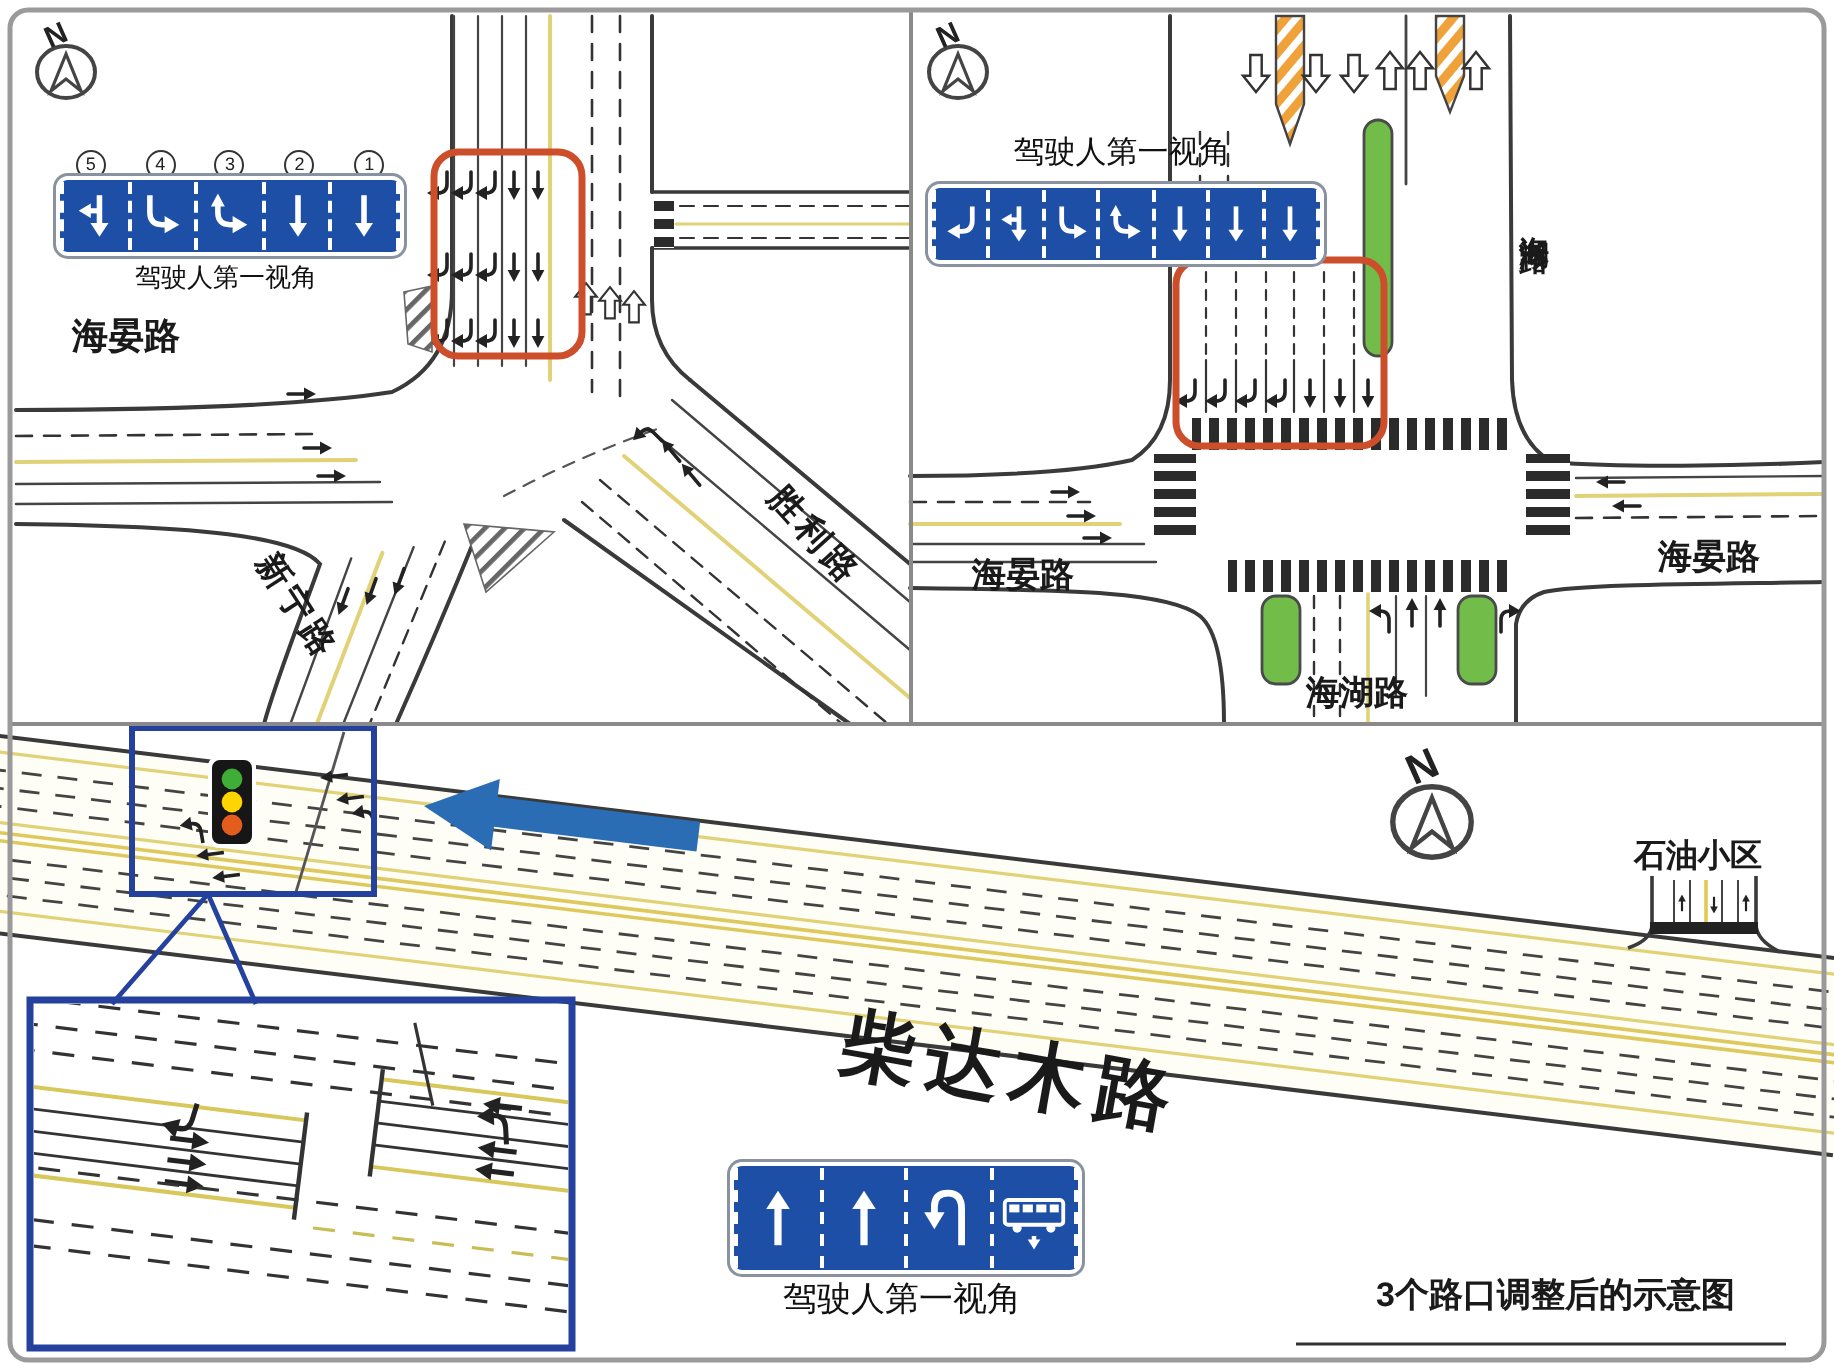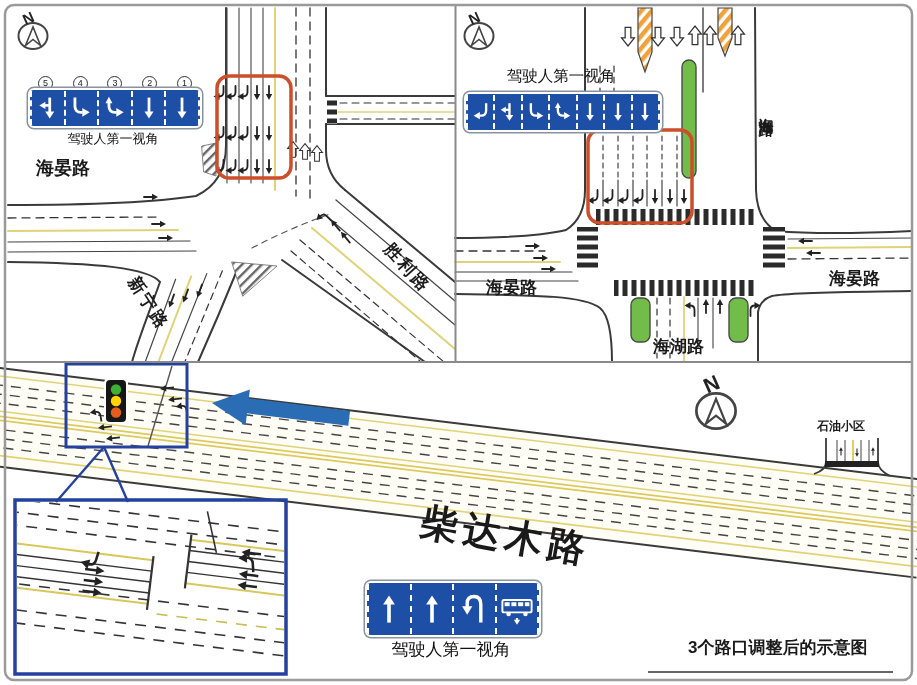--- a/index.html
+++ b/index.html
@@ -471,16 +471,16 @@
 <div class="sign-caption" style="left:355px;top:638px;width:192px;font-size:17px;">驾驶人第一视角</div>
 
 <div class="lbl" style="left:36px;top:156px;font-size:18px;">海晏路</div>
 <div class="lbl rot" style="left:142px;top:272px;font-size:17px;transform:rotate(57deg);letter-spacing:3px;">新宁路</div>
 <div class="lbl rot" style="left:396px;top:238px;font-size:17px;transform:rotate(48deg);letter-spacing:3px;">胜利路</div>
 <div class="lbl" style="left:486px;top:276px;font-size:17px;">海晏路</div>
 <div class="lbl" style="left:829px;top:267px;font-size:17px;">海晏路</div>
 <div class="lbl" style="left:653px;top:335px;font-size:17px;">海湖路</div>
 <div class="lbl vert" style="left:756px;top:106px;font-size:15px;">海湖路</div>
 <div class="lbl rot" style="left:425px;top:496px;font-size:38px;transform:rotate(10deg);letter-spacing:5px;">柴达木路</div>
-<div class="lbl" style="left:817px;top:418px;font-size:12px;">石油小区</div>
+<div class="lbl" style="left:817px;top:418px;font-size:16px;">石油小区</div>
 <div class="lbl" style="left:688px;top:636px;font-size:17px;text-align:right;">3个路口调整后的示意图</div>
 
 </div>
 
 </body></html>

